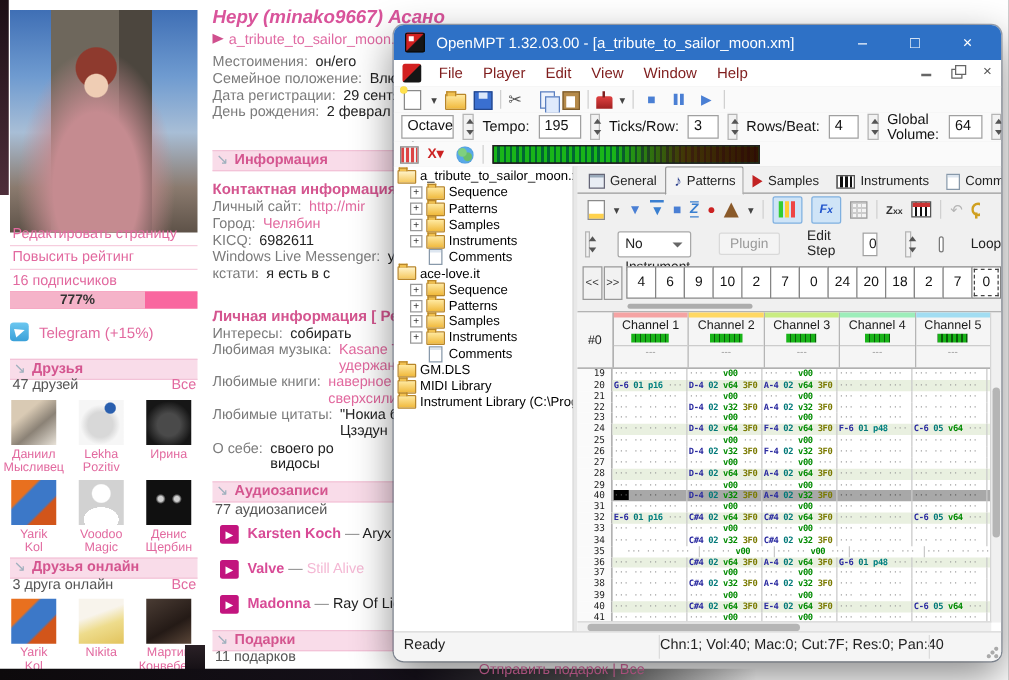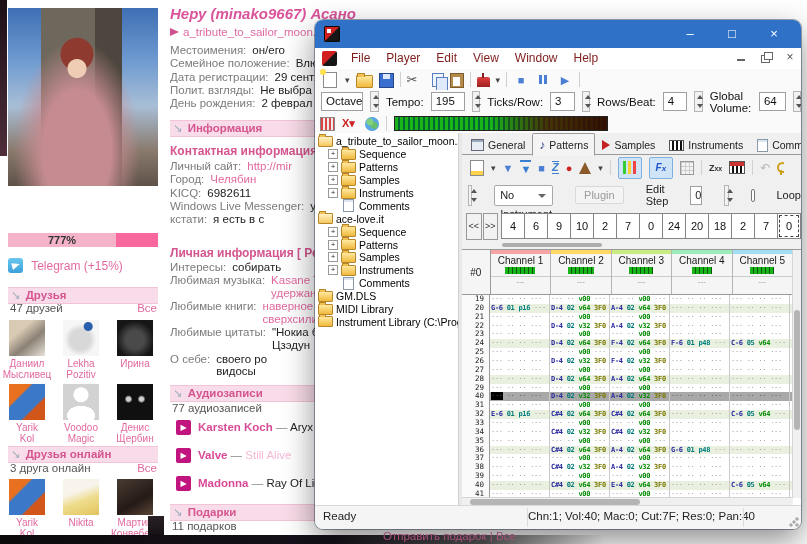--- a/index.html
+++ b/index.html
@@ -248,20 +248,25 @@
                    radial-gradient(circle at 5px 5px,#aaa 0 1.3px,transparent 2px);}
 </style>
 </head>
 <body>
 
 <div id="screen">
 
   <div class="dark-left"></div>
   <div class="avatar-main"></div>
 
+  <div class="menu-links" id="left-menu">
+      <div class="menu-link">Редактировать страницу</div>
+      <div class="menu-link">Повысить рейтинг</div>
+      <div class="menu-link">16 подписчиков</div>
+    </div>
 
   <div class="rating-bar">
     <div class="rating-fill">
       <span>777%</span>
     </div>
   </div>
 
   <div class="tg-row">
     <span class="tg-icon"><span class="tg-plane"></span></span>
     <span>Telegram (+15%)</span>
@@ -347,26 +352,20 @@
           <div>Влюблён</div>
         </span>
       </div>
       <div class="field-row">
         <span class="field-label">Дата регистрации:</span>
         <span class="field-val">
           <div>29 сентяб</div>
         </span>
       </div>
       <div class="field-row">
-        <span class="field-label">Полит. взгляды:</span>
-        <span class="field-val">
-          <div>Не выбра</div>
-        </span>
-      </div>
-      <div class="field-row">
         <span class="field-label">День рождения:</span>
         <span class="field-val">
           <div>2 феврал</div>
         </span>
       </div>
     </div>
 
   <div class="sec-bar mid-bar" style="top:120px">
     <span class="sec-arrow">↘</span><span>Информация</span>
   </div>
@@ -470,20 +469,21 @@
     <span>11 подарков</span>
   </div>
 
   <div class="martin-strip"></div>
   <div class="bottom-band"></div>
   <div class="gift-footer">Отправить подарок | Все</div>
 
   <div id="mpt">
     <div class="titlebar">
       <span class="tb-icon"></span>
+      <span class="tb-title">OpenMPT 1.32.03.00 - [a_tribute_to_sailor_moon.xm]</span>
       <span class="tb-btns">
         <span class="tb-btn">–</span>
         <span class="tb-btn">□</span>
         <span class="tb-btn">×</span>
       </span>
     </div>
 
     <div class="menubar">
       <span class="mb-icon"></span>
       <span class="mb-items" id="menu-items">
@@ -889,21 +889,21 @@
               <div class="prow" style="height: 8.86957px; line-height: 8.86957px;">
                 <span class="rownum">34</span>
                 <span class="pcells">
                   <span class="pcell"><span class="pt-dim">···</span> <span class="pt-dim">··</span> <span class="pt-dim">··</span> <span class="pt-dim">···</span></span>
                   <span class="pcell"><span class="pt-note">C#4</span> <span class="pt-ins">02</span> <span class="pt-vol">v32</span> <span class="pt-fx">3F0</span></span>
                   <span class="pcell"><span class="pt-note">C#4</span> <span class="pt-ins">02</span> <span class="pt-vol">v32</span> <span class="pt-fx">3F0</span></span>
                   <span class="pcell"><span class="pt-dim">···</span> <span class="pt-dim">··</span> <span class="pt-dim">··</span> <span class="pt-dim">···</span></span>
                   <span class="pcell"><span class="pt-dim">···</span> <span class="pt-dim">··</span> <span class="pt-dim">··</span> <span class="pt-dim">···</span></span>
                 </span>
               </div>
-              <div class="prow" style="height: 8.86957px; line-height: 8.86957px;">
+              <div class="prow" style="height: 8.86957px; line-height: 8.86957px; gap: 10px;">
                 <span class="rownum">35</span>
                 <span class="pcells">
                   <span class="pcell"><span class="pt-dim">···</span> <span class="pt-dim">··</span> <span class="pt-dim">··</span> <span class="pt-dim">···</span></span>
                   <span class="pcell"><span class="pt-dim">···</span> <span class="pt-dim">··</span> <span class="pt-vol">v00</span> <span class="pt-dim">···</span></span>
                   <span class="pcell"><span class="pt-dim">···</span> <span class="pt-dim">··</span> <span class="pt-vol">v00</span> <span class="pt-dim">···</span></span>
                   <span class="pcell"><span class="pt-dim">···</span> <span class="pt-dim">··</span> <span class="pt-dim">··</span> <span class="pt-dim">···</span></span>
                   <span class="pcell"><span class="pt-dim">···</span> <span class="pt-dim">··</span> <span class="pt-dim">··</span> <span class="pt-dim">···</span></span>
                 </span>
               </div>
               <div class="prow hl" style="height: 8.86957px; line-height: 8.86957px;">

